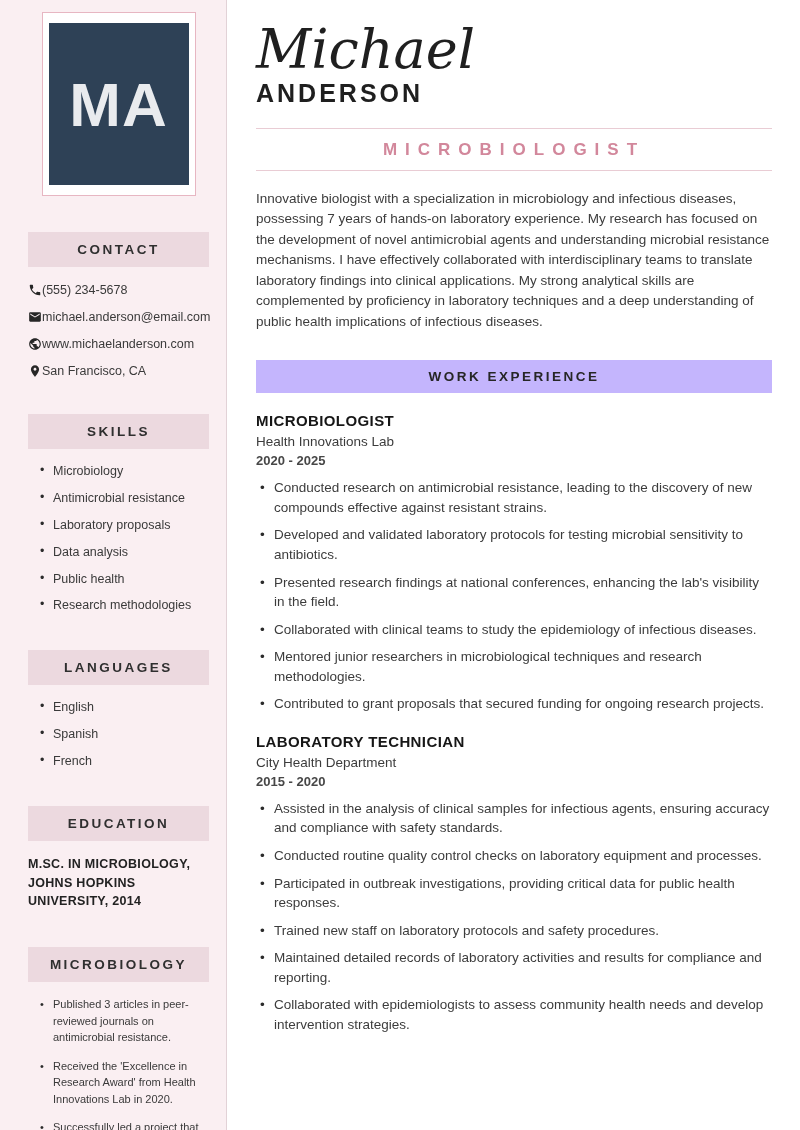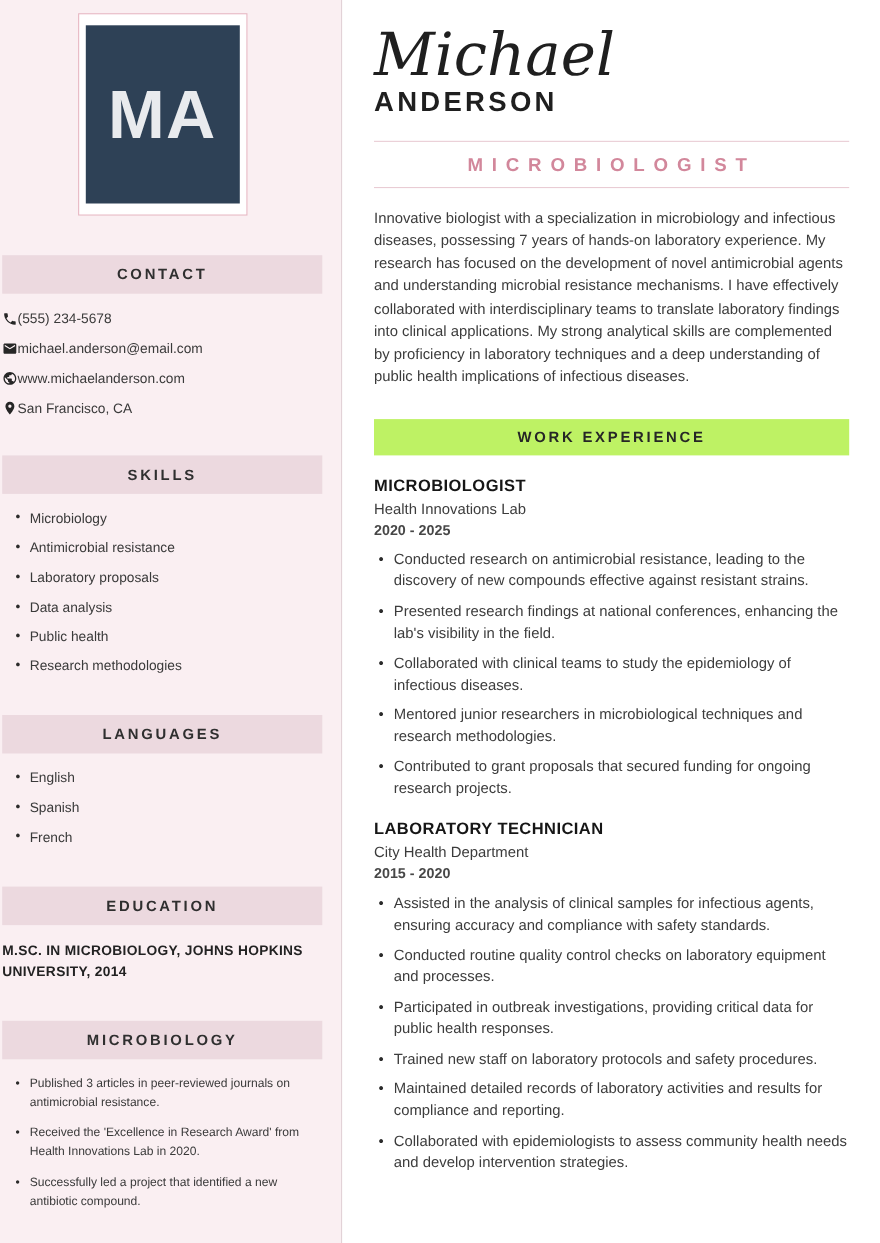--- a/index.html
+++ b/index.html
@@ -7,24 +7,24 @@
   body {
     width:800px; height:1130px;
     font-family:"Liberation Sans", sans-serif;
     color:#3e3e3e;
     overflow:hidden;
   }
   .page { display:flex; width:800px; height:1130px; background:#ffffff; }
 
   
   .sidebar {
-    width:311px; flex-shrink:0;
+    width:227px; flex-shrink:0;
     background:#faeff2;
     border-right:1px solid #e2d2d7;
-    padding:12px 17px 0 2px;
+    padding:12px 17px 0 28px;
   }
   .monogram-card {
     width:154px; height:184px; margin:0 auto;
     background:#ffffff; border:1px solid #e7b6c2;
     display:flex; align-items:center; justify-content:center;
   }
   .monogram-box {
     width:140px; height:162px; background:#2e4156;
     display:flex; align-items:center; justify-content:center;
   }
@@ -73,21 +73,21 @@
   .rule { border:none; border-top:1px solid #e9ccd4; }
   .rule.top { margin-top:20px; }
   .headline {
     text-align:center; color:#d2879b; font-size:17px;
     font-weight:bold; letter-spacing:8px; padding:11px 0 10px;
   }
   .summary {
     margin-top:18px; font-size:13.5px; line-height:1.52; color:#3c3c3c;
   }
   .section-bar {
-    margin-top:28px; background:#bef264; color:#262626;
+    margin-top:28px; background:#c4b5fd; color:#262626;
     text-align:center; font-weight:bold; font-size:13.5px;
     letter-spacing:2.5px; padding:9px 0;
   }
   .job { margin-top:19px; }
   .job-role { font-size:15px; font-weight:bold; color:#161616; letter-spacing:0.4px; }
   .job-company { font-size:13.5px; color:#3c3c3c; margin-top:5px; }
   .job-dates { font-size:13px; color:#474747; margin-top:4px;font-weight:bold; }
   .job-bullets { list-style:none; margin-top:10px; }
   .job-bullets li {
     position:relative; padding-left:18px;
@@ -195,20 +195,21 @@
     <p class="summary">Innovative biologist with a specialization in microbiology and infectious diseases, possessing 7 years of hands-on laboratory experience. My research has focused on the development of novel antimicrobial agents and understanding microbial resistance mechanisms. I have effectively collaborated with interdisciplinary teams to translate laboratory findings into clinical applications. My strong analytical skills are complemented by proficiency in laboratory techniques and a deep understanding of public health implications of infectious diseases.</p>
 
     <div class="section-bar">WORK EXPERIENCE</div>
 
     <section class="job">
       <div class="job-role">MICROBIOLOGIST</div>
       <div class="job-company">Health Innovations Lab</div>
       <div class="job-dates">2020 - 2025</div>
       <ul class="job-bullets">
         <li>Conducted research on antimicrobial resistance, leading to the discovery of new compounds effective against resistant strains.</li>
+        <li>Developed and validated laboratory protocols for testing microbial sensitivity to antibiotics.</li>
         <li>Presented research findings at national conferences, enhancing the lab's visibility in the field.</li>
         <li>Collaborated with clinical teams to study the epidemiology of infectious diseases.</li>
         <li>Mentored junior researchers in microbiological techniques and research methodologies.</li>
         <li>Contributed to grant proposals that secured funding for ongoing research projects.</li>
       </ul>
     </section>
 
     <section class="job">
       <div class="job-role">LABORATORY TECHNICIAN</div>
       <div class="job-company">City Health Department</div>

